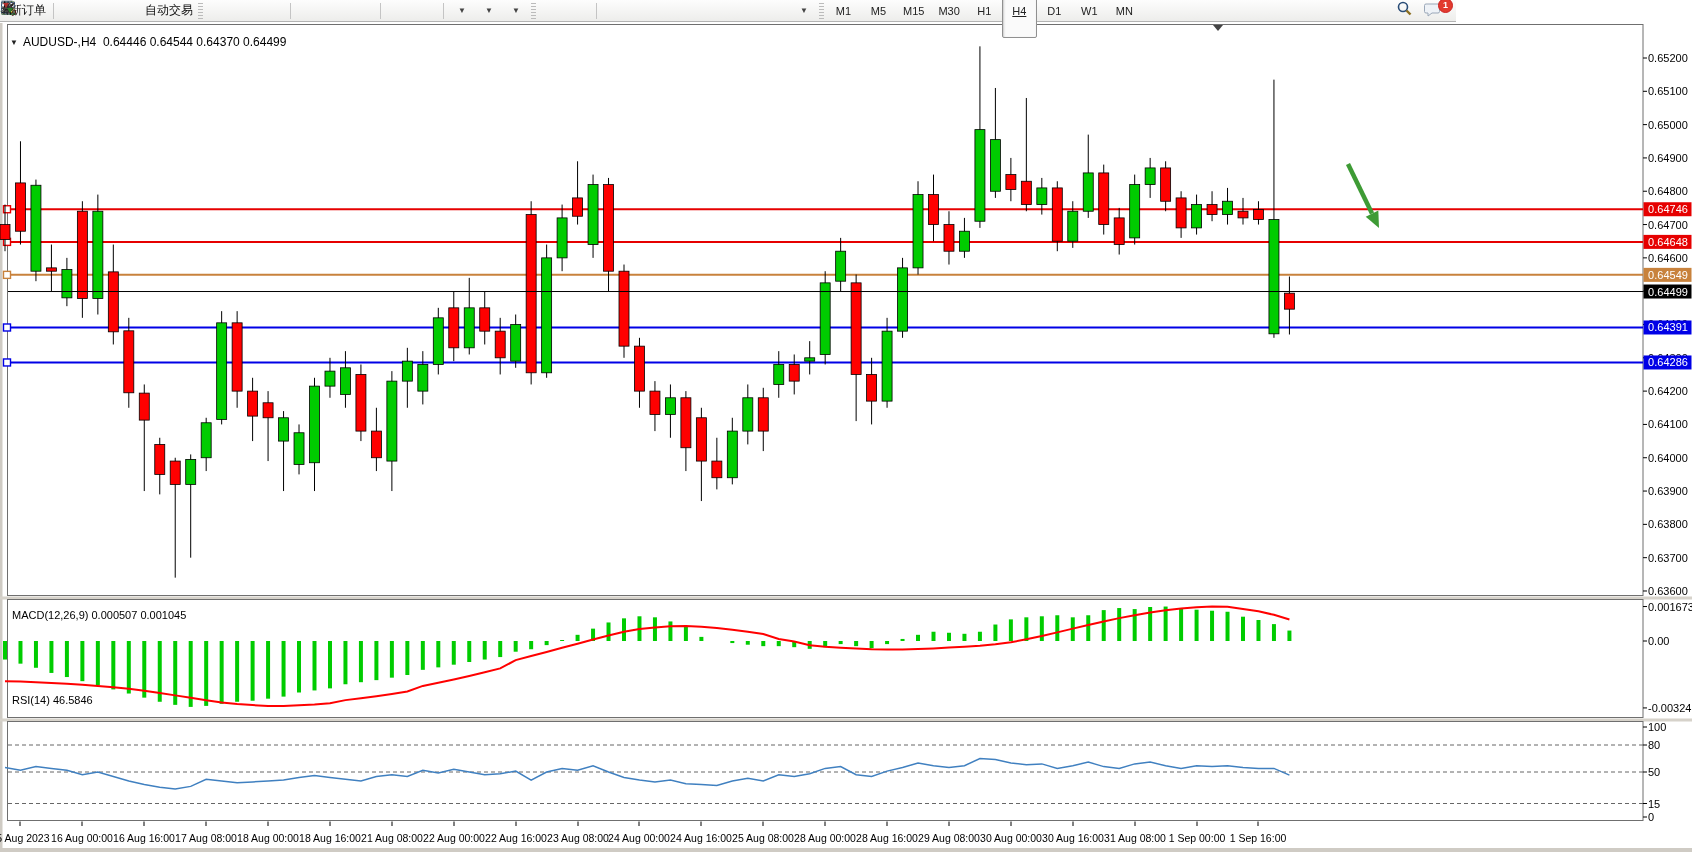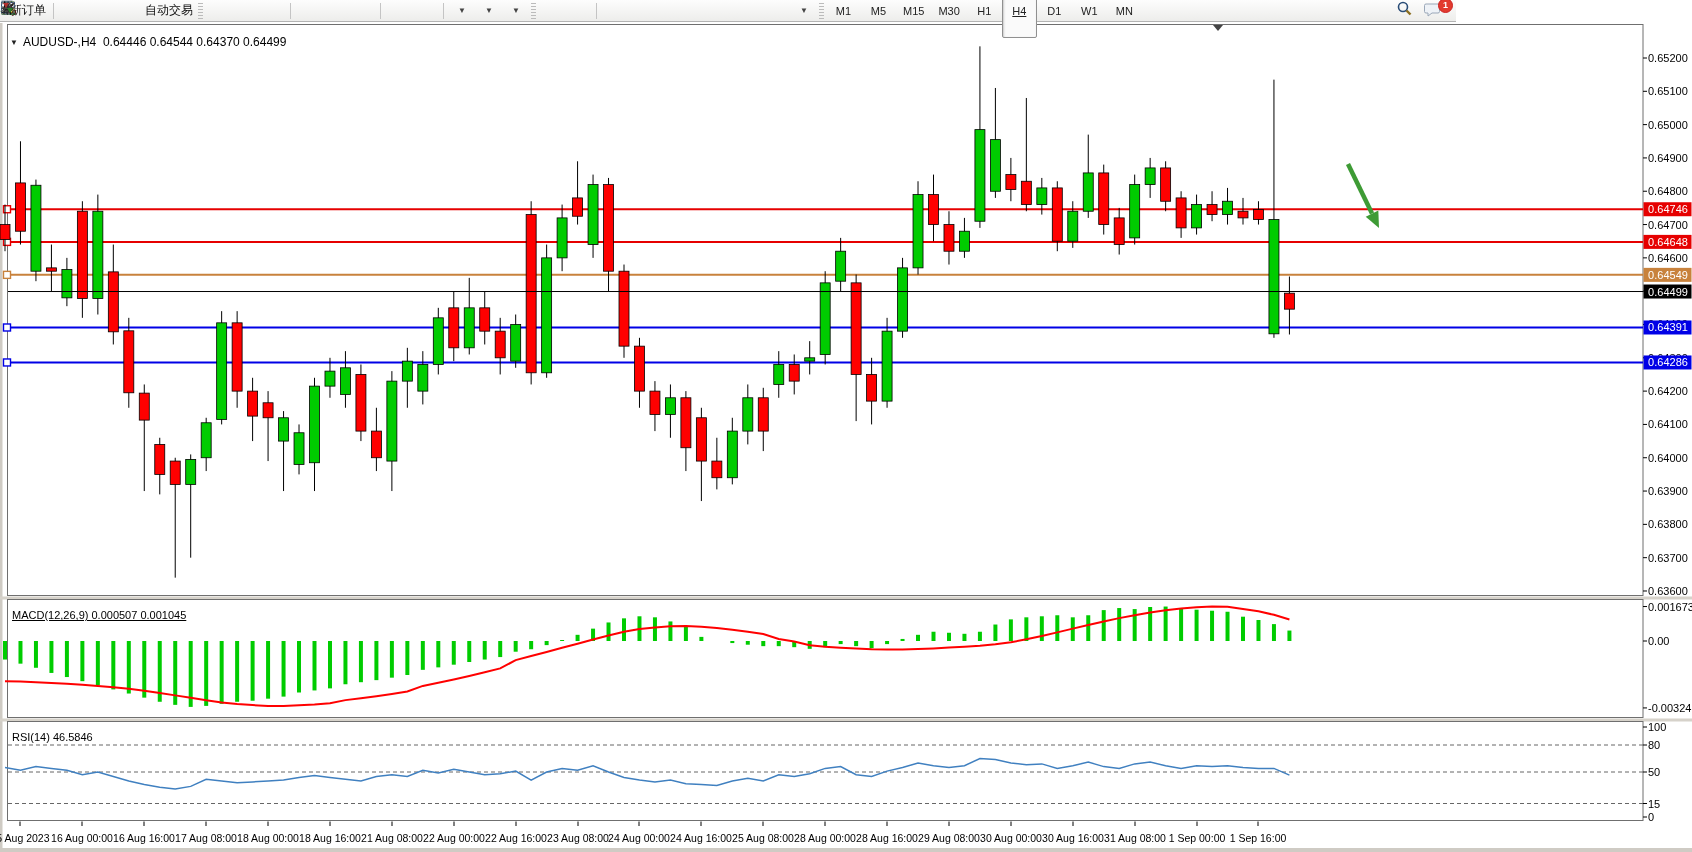--- a/index.html
+++ b/index.html
@@ -19,22 +19,22 @@
   .tf{padding:16px 6px;font-size:11px;color:#222;}
   .tf.active{background:#fafafa;border:1px solid #909090;box-shadow:inset 1px 1px 2px #c9c9c9;text-decoration:underline;}
   #tb-right{margin-left:auto;display:flex;align-items:center;margin-right:6px;position:relative;}
   #notif-badge{position:absolute;right:-4px;top:-3px;width:13px;height:13px;border-radius:50%;
      background:#e23b2e;color:#fff;font-size:9px;font-weight:bold;display:flex;
      align-items:center;justify-content:center;border:1px solid #c22;}
   
   .ovl{position:absolute;z-index:3;white-space:pre;color:#000;margin-top:8px;}
   #chart-title{left:10px;top:27px;font-size:12px;}
   #chart-title .tri{font-size:8px;vertical-align:1px;margin-right:5px;color:#222;}
-  #macd-label{left:12px;top:601px;font-size:11px;text-decoration:underline;}
-  #rsi-label{left:12px;top:723px;font-size:11px;}
+  #macd-label{left:12px;top:601px;font-size:11px;}
+  #rsi-label{left:12px;top:686px;font-size:11px;}
   svg{position:absolute;left:0;top:0;}
   text{font-family:"Liberation Sans",sans-serif;}
 </style>
 </head>
 <body>
 
 <div id="app">
 
   <div id="toolbar">
     <div class="tb">

